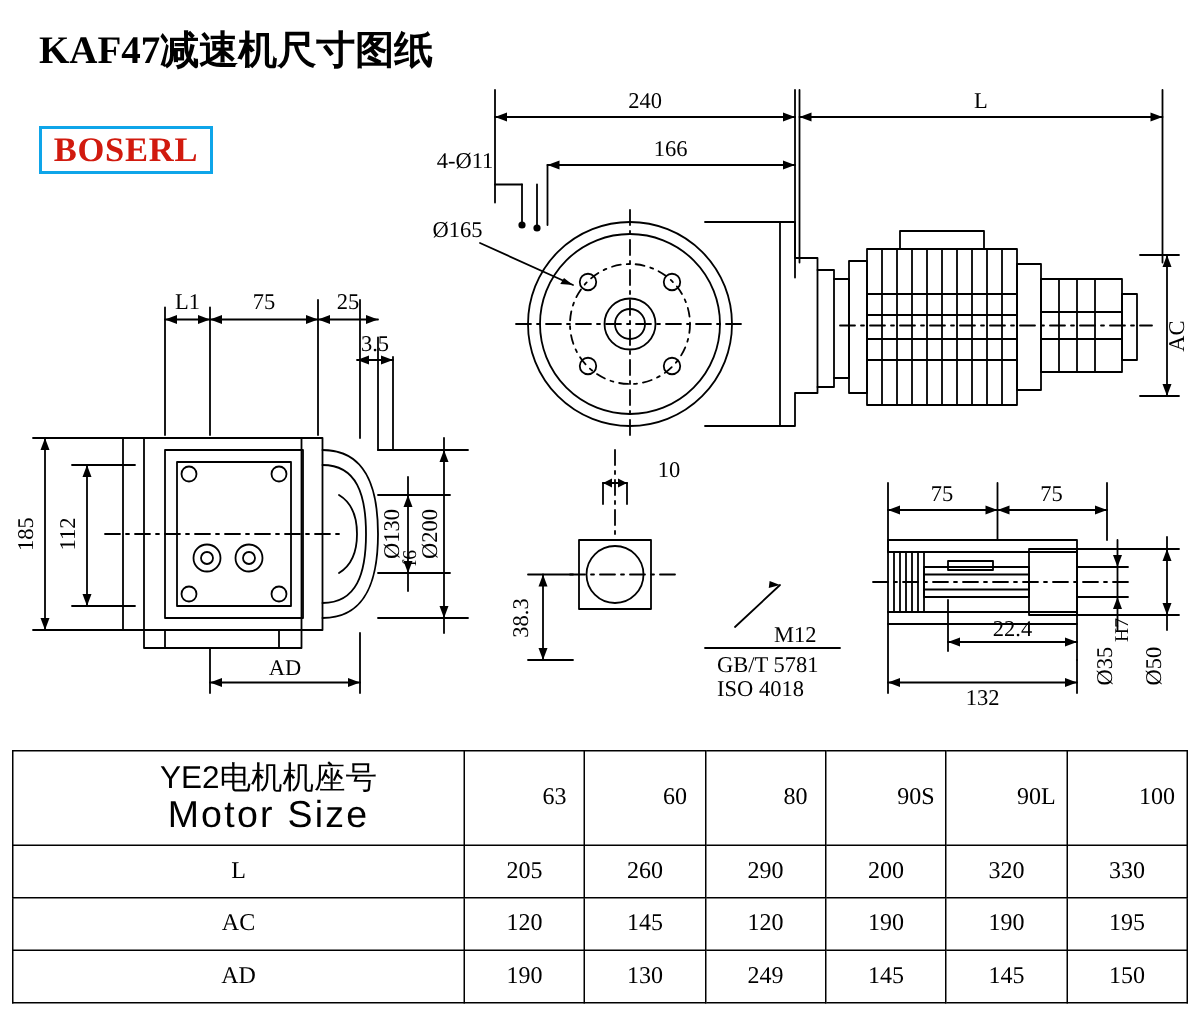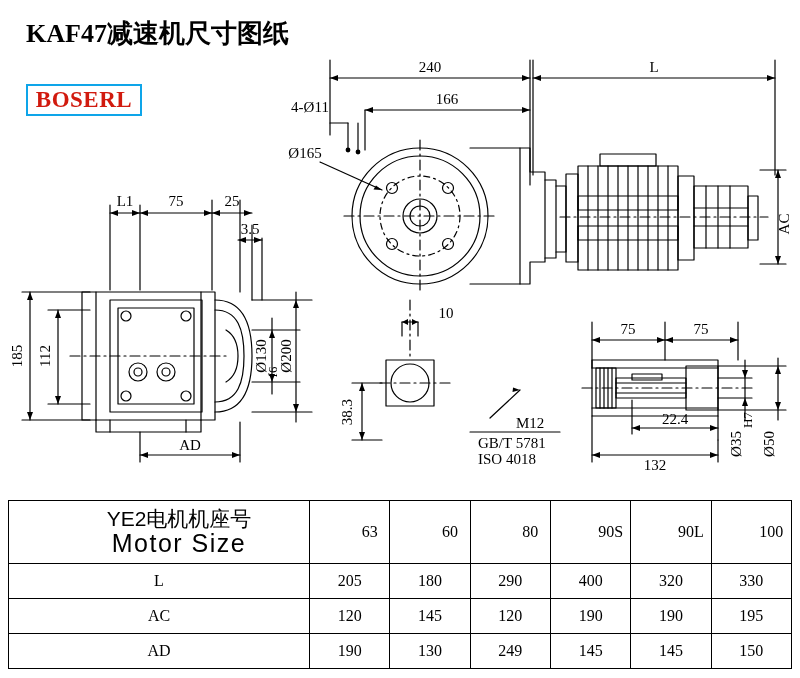--- a/index.html
+++ b/index.html
@@ -390,23 +390,23 @@
         <td>63</td>
         <td>60</td>
         <td>80</td>
         <td>90S</td>
         <td>90L</td>
         <td>100</td>
       </tr>
       <tr>
         <td>L</td>
         <td>205</td>
-        <td>180</td>
+        <td>260</td>
         <td>290</td>
-        <td>400</td>
+        <td>200</td>
         <td>320</td>
         <td>330</td>
       </tr>
       <tr>
         <td>AC</td>
         <td>120</td>
         <td>145</td>
         <td>120</td>
         <td>190</td>
         <td>190</td>

